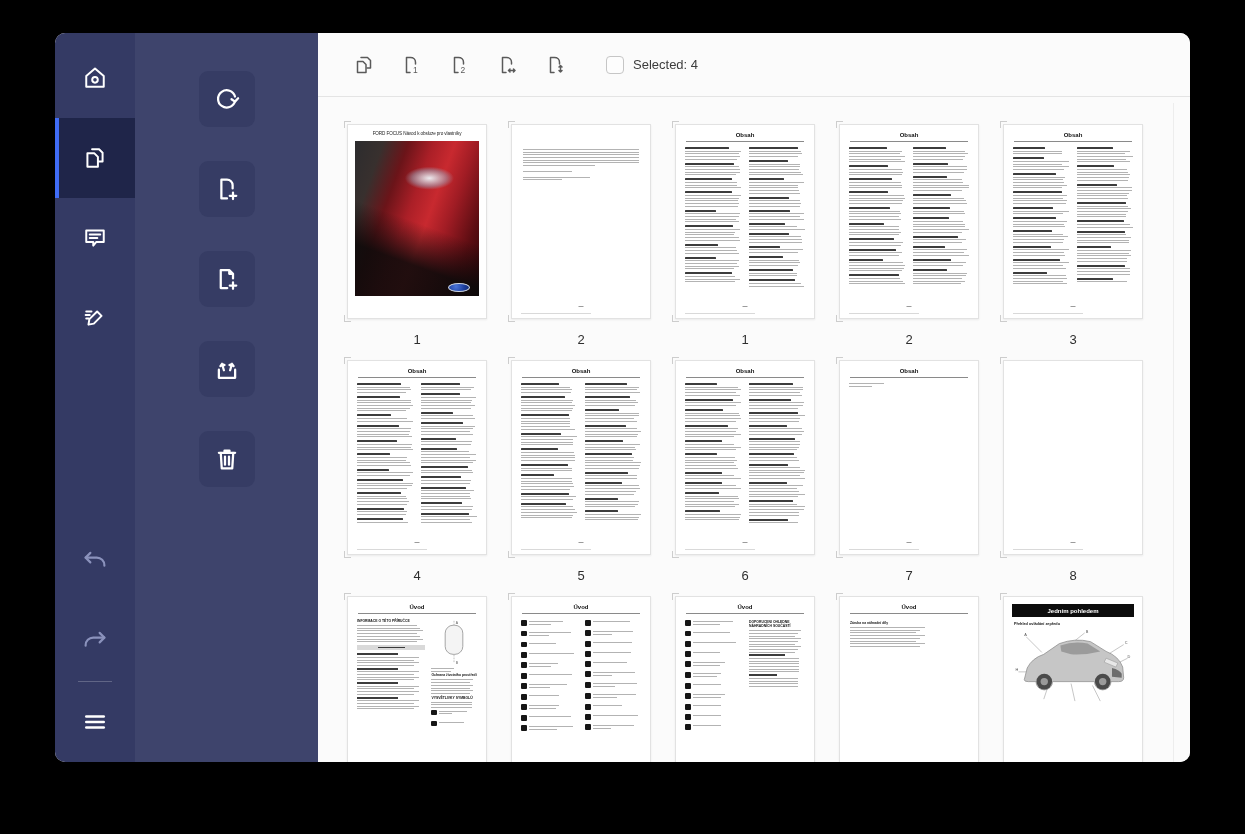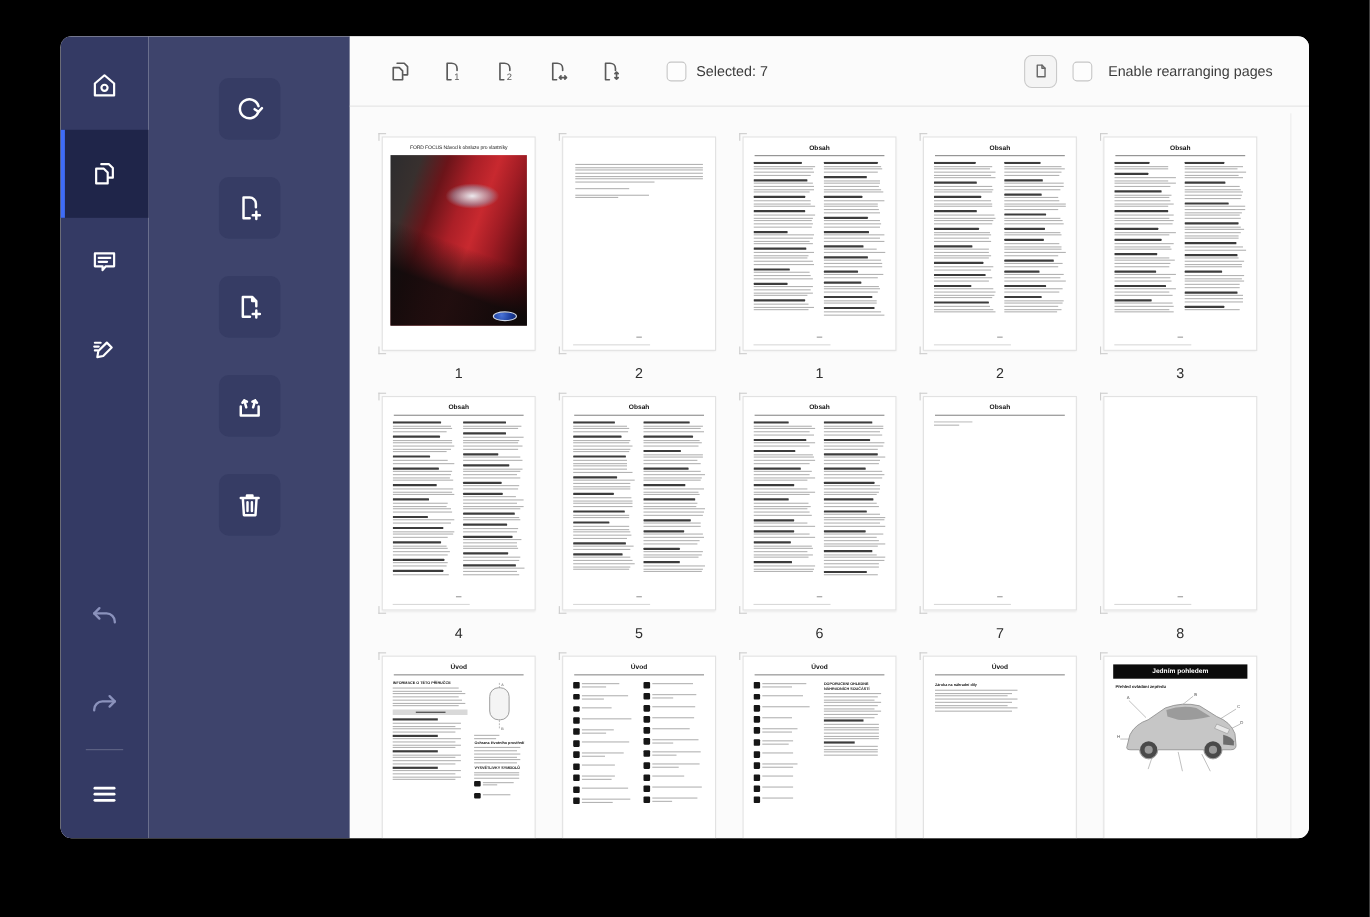--- a/index.html
+++ b/index.html
@@ -244,34 +244,22 @@
           <span class="tb-icon">
               <span class="icon">
                 <svg width="24" height="24" viewBox="0 0 24 24" fill="none" stroke="currentColor" stroke-linecap="round" stroke-linejoin="round" stroke-width="1.5">
                   <path d="M15.5 11V9.2c0-2.8-2.2-4.7-5-4.7H6.5v15H10"></path>
                   <path d="M16.5 12.5V19M15 14l1.5-1.5L18 14M15 17.5l1.5 1.5 1.5-1.5"></path>
                 </svg>
               </span>
             </span>
           <span class="sel-group">
             <span class="checkbox"></span>
-            <span class="tb-label">Selected: 7</span>
+            <span class="tb-label">Selected: 4</span>
           </span>
-        </div>
-        <div class="tb-right">
-          <span class="size-btn">
-              <span class="icon">
-                <svg width="17" height="17" viewBox="0 0 24 24" fill="none" stroke="currentColor" stroke-linecap="round" stroke-linejoin="round" stroke-width="1.8">
-                  <path d="M7 4.5h6l4 4v11H7Z"></path>
-                  <path d="M13 4.5v4h4"></path>
-                </svg>
-              </span>
-            </span>
-          <span class="checkbox"></span>
-          <span class="tb-label">Enable rearranging pages</span>
         </div>
       </div>
       <div class="scroll">
         <div id="grid">
             <div class="thumb-row">
               <div class="page-cell">
                 <div class="pagewrap">
                   <div class="page">
                     <div class="cover-title">FORD FOCUS Návod k obsluze pro vlastníky</div>
                     <div class="cover-img">

